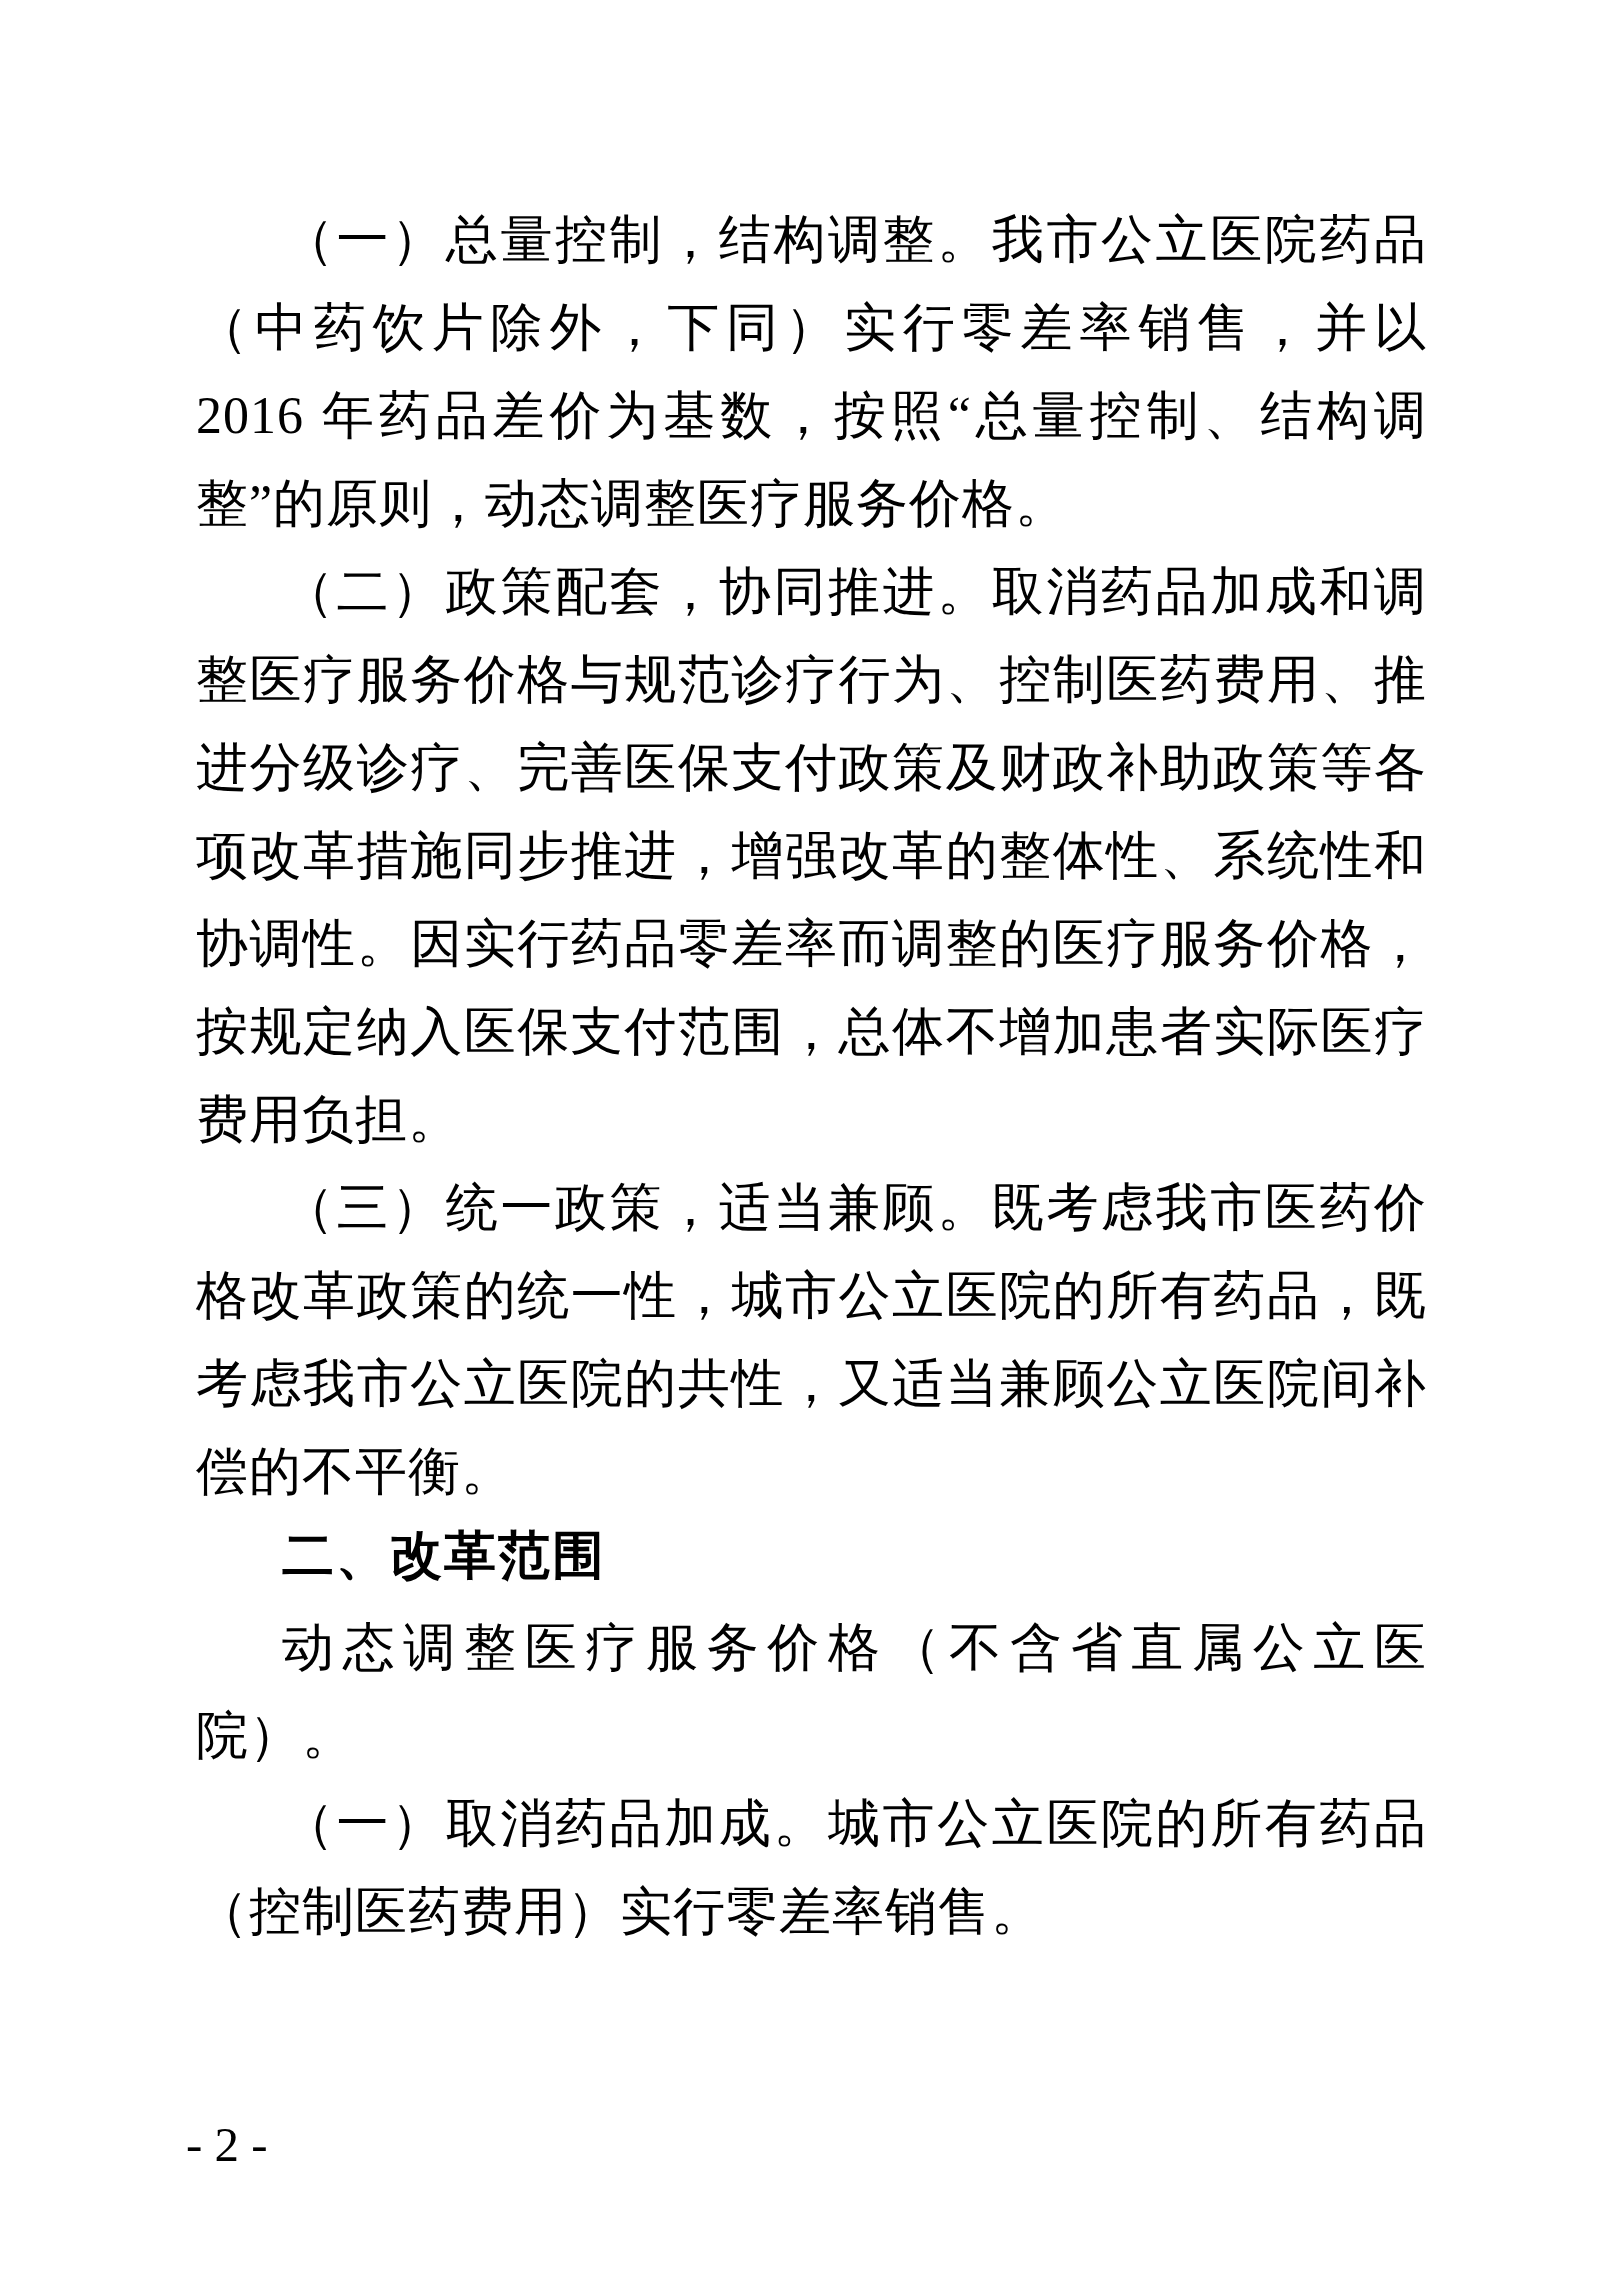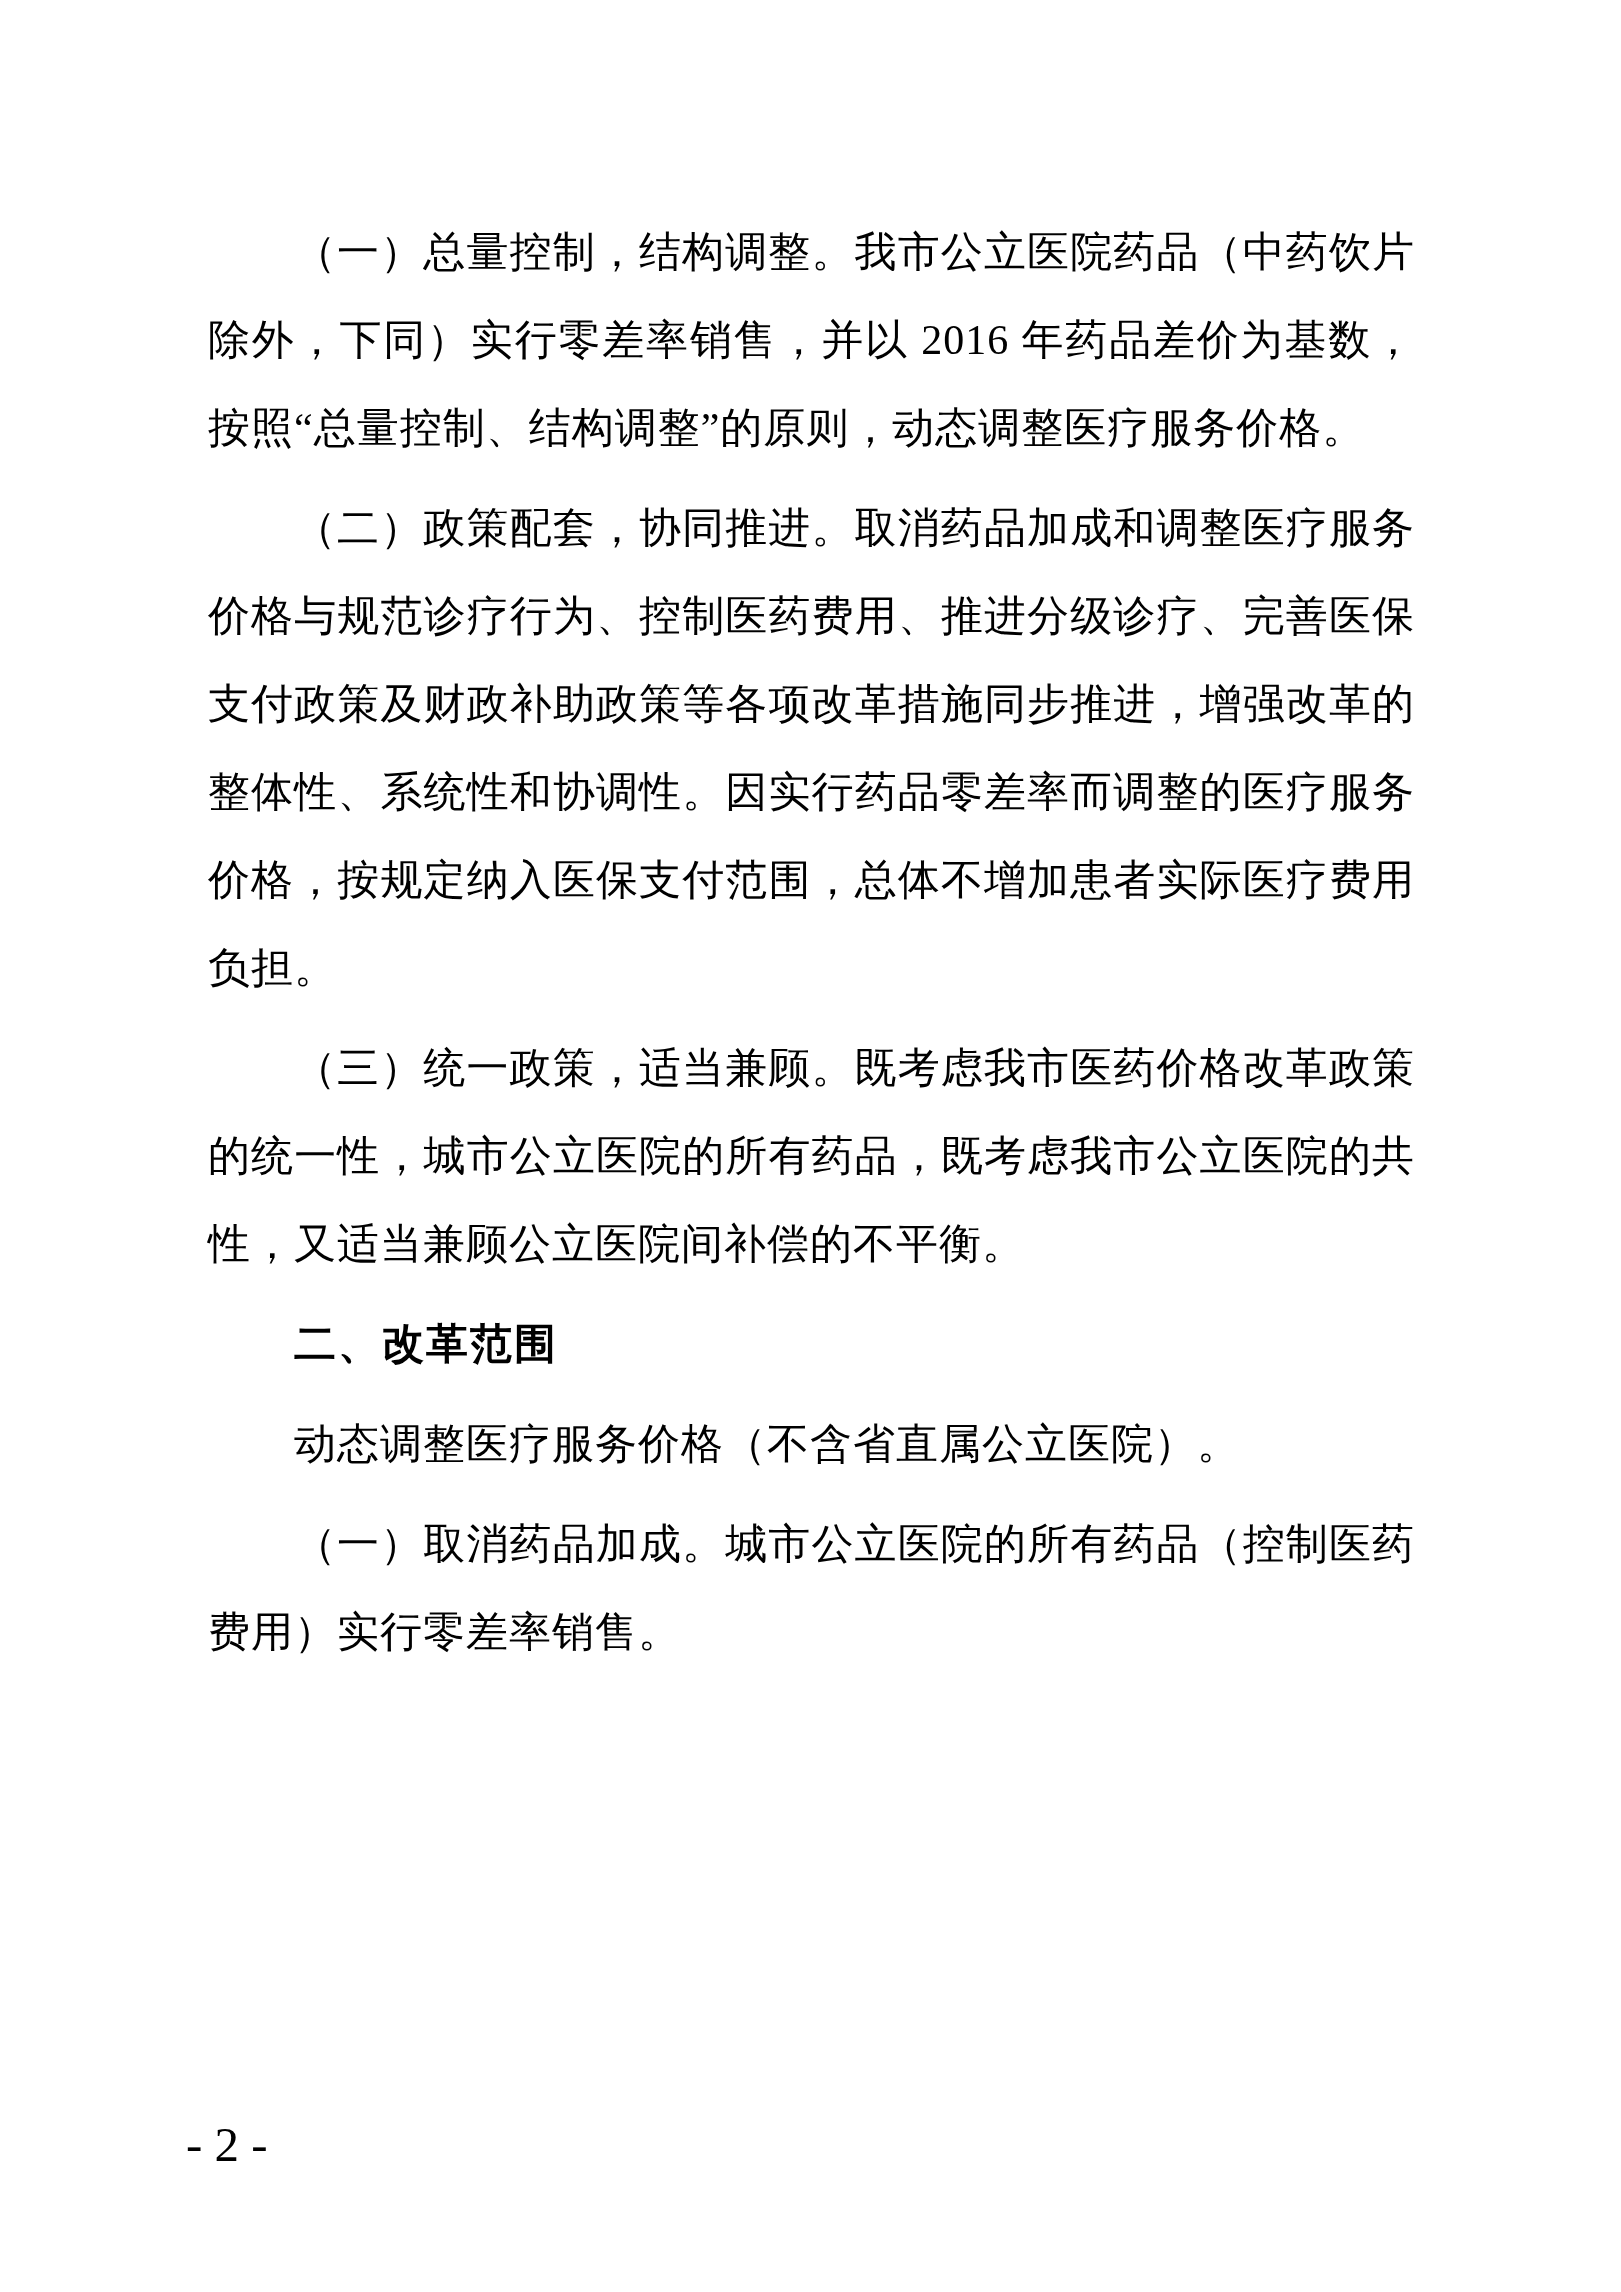--- a/index.html
+++ b/index.html
@@ -16,33 +16,33 @@
     font-family: "Liberation Serif", "DejaVu Serif", serif;
     color: #000000;
   }
   .content {
     position: absolute;
     left: 196px;
     top: 196px;
     width: 1231px;
   }
   .content p {
-    margin: 12px;
+    margin: 0;
     padding: 0;
-    font-size: 42px;
+    font-size: 52px;
     line-height: 88px;
     text-align: justify;
     text-indent: 86px;
     letter-spacing: 1px;
     color: #000000;
     font-family: "Liberation Serif", "DejaVu Serif", serif;
   }
   .content p.heading {
     font-weight: 700;
-    font-family: Liberation Serif, serif;
+    font-family: Liberation Mono, monospace;
     letter-spacing: 2px;
   }
   .page-number {
     position: absolute;
     left: 186px;
     top: 2115px;
     font-size: 49px;
     line-height: 59px;
     color: #000000;
     font-family: "Liberation Serif", "DejaVu Serif", serif;

